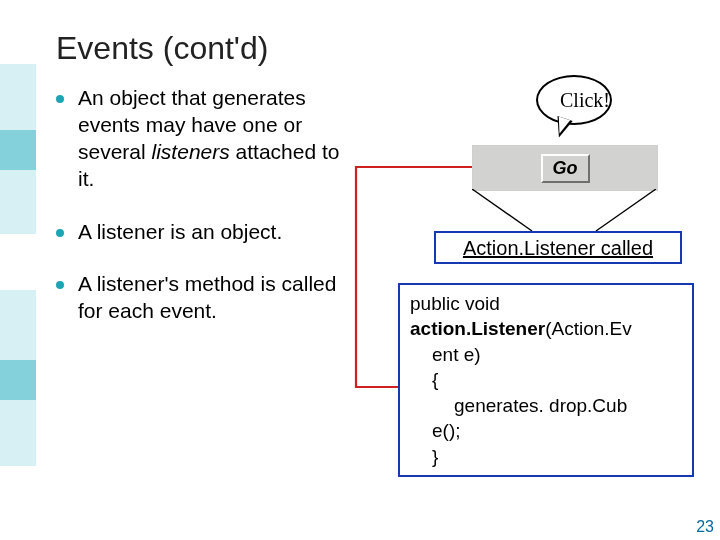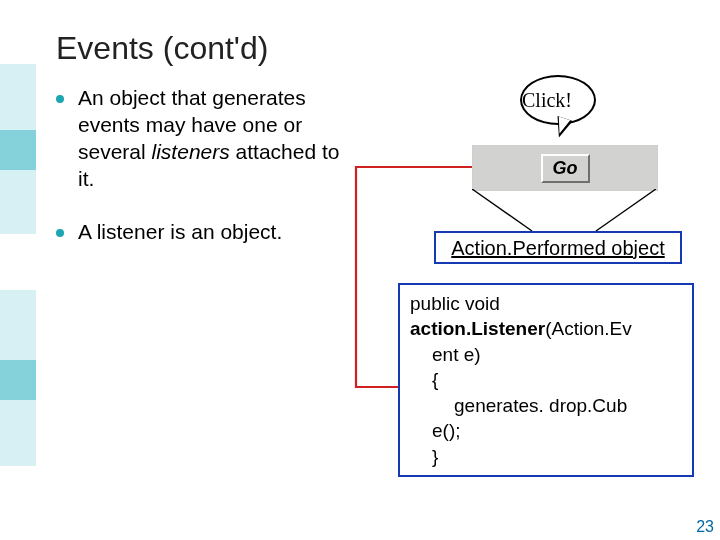--- a/index.html
+++ b/index.html
@@ -76,29 +76,29 @@
   .italic { font-style: italic; }
 
   .diagram {
     position: relative;
     width: 320px;
     height: 420px;
   }
   .click-bubble {
     position: absolute;
     top: -10px;
-    left: 164px;
+    left: 180px;
     width: 72px;
     height: 46px;
     border: 2px solid #000;
     border-radius: 50%;
     background: #fff;
     display: flex;
     align-items: center;
-    justify-content: flex-start;
+    justify-content: flex-end;
     font-family: "Times New Roman", Times, serif;
     font-size: 20px;
   }
   .click-tail {
     position: absolute;
     top: 33px;
     left: 198px;
     width: 0; height: 0;
     border-left: 8px solid transparent;
     border-right: 8px solid transparent;
@@ -202,20 +202,21 @@
   <h1 class="title">Events (cont'd)</h1>
 
   <div class="body">
 
     <div class="bullets">
       <ul>
         <li>
           <span>An object that generates events may have one or several </span><span class="italic">listeners</span><span> attached to it.</span>
         </li>
         <li>A listener is an object.</li>
+        <li>A listener's method is called for each event.</li>
       </ul>
     </div>
 
     <div class="diagram">
 
       <svg class="red-path" width="400" height="360">
         <path d="M 258 24  L 50 24  L 50 244  L 142 244"></path>
         <path d="M 136 238 L 144 244 L 136 250"></path>
       </svg>
 
@@ -228,21 +229,21 @@
       <div class="go-btn-panel">
         <div class="go-btn">Go</div>
       </div>
 
       <svg class="funnel" width="184" height="44">
         <line x1="0" y1="0" x2="60" y2="42"></line>
         <line x1="184" y1="0" x2="124" y2="42"></line>
       </svg>
 
       <div class="listener-box">
-        <span>Action.Performed object</span>
+        <span>Action.Listener called</span>
       </div>
 
       <div class="code-box">
         <div>
           <span>public void </span><span class="bold">action.Listener</span><span>(Action.Ev</span>
         </div>
         <span class="ind1">ent e)</span>
         <span class="ind1">{</span>
         <span class="ind2">generates. drop.Cub</span>
         <span class="ind1">e();</span>

